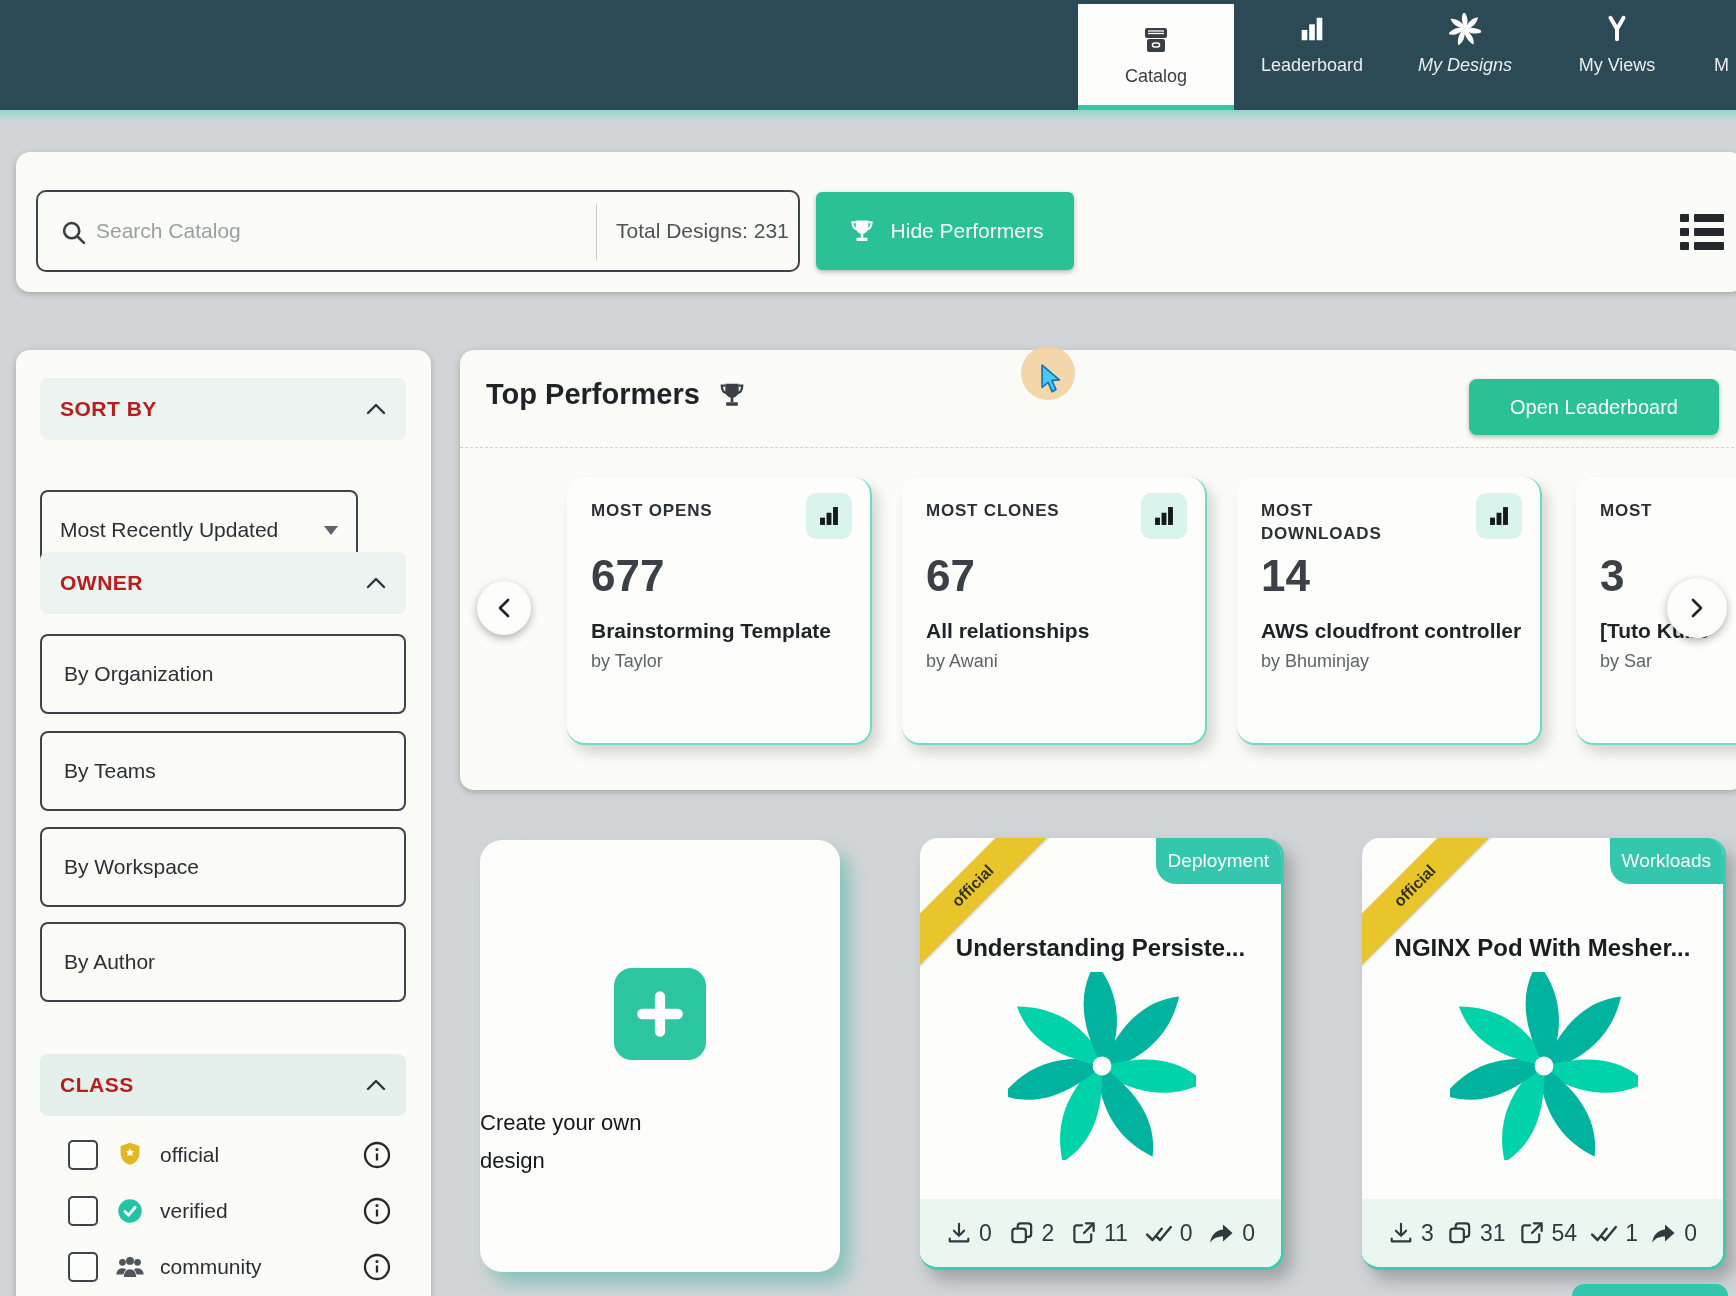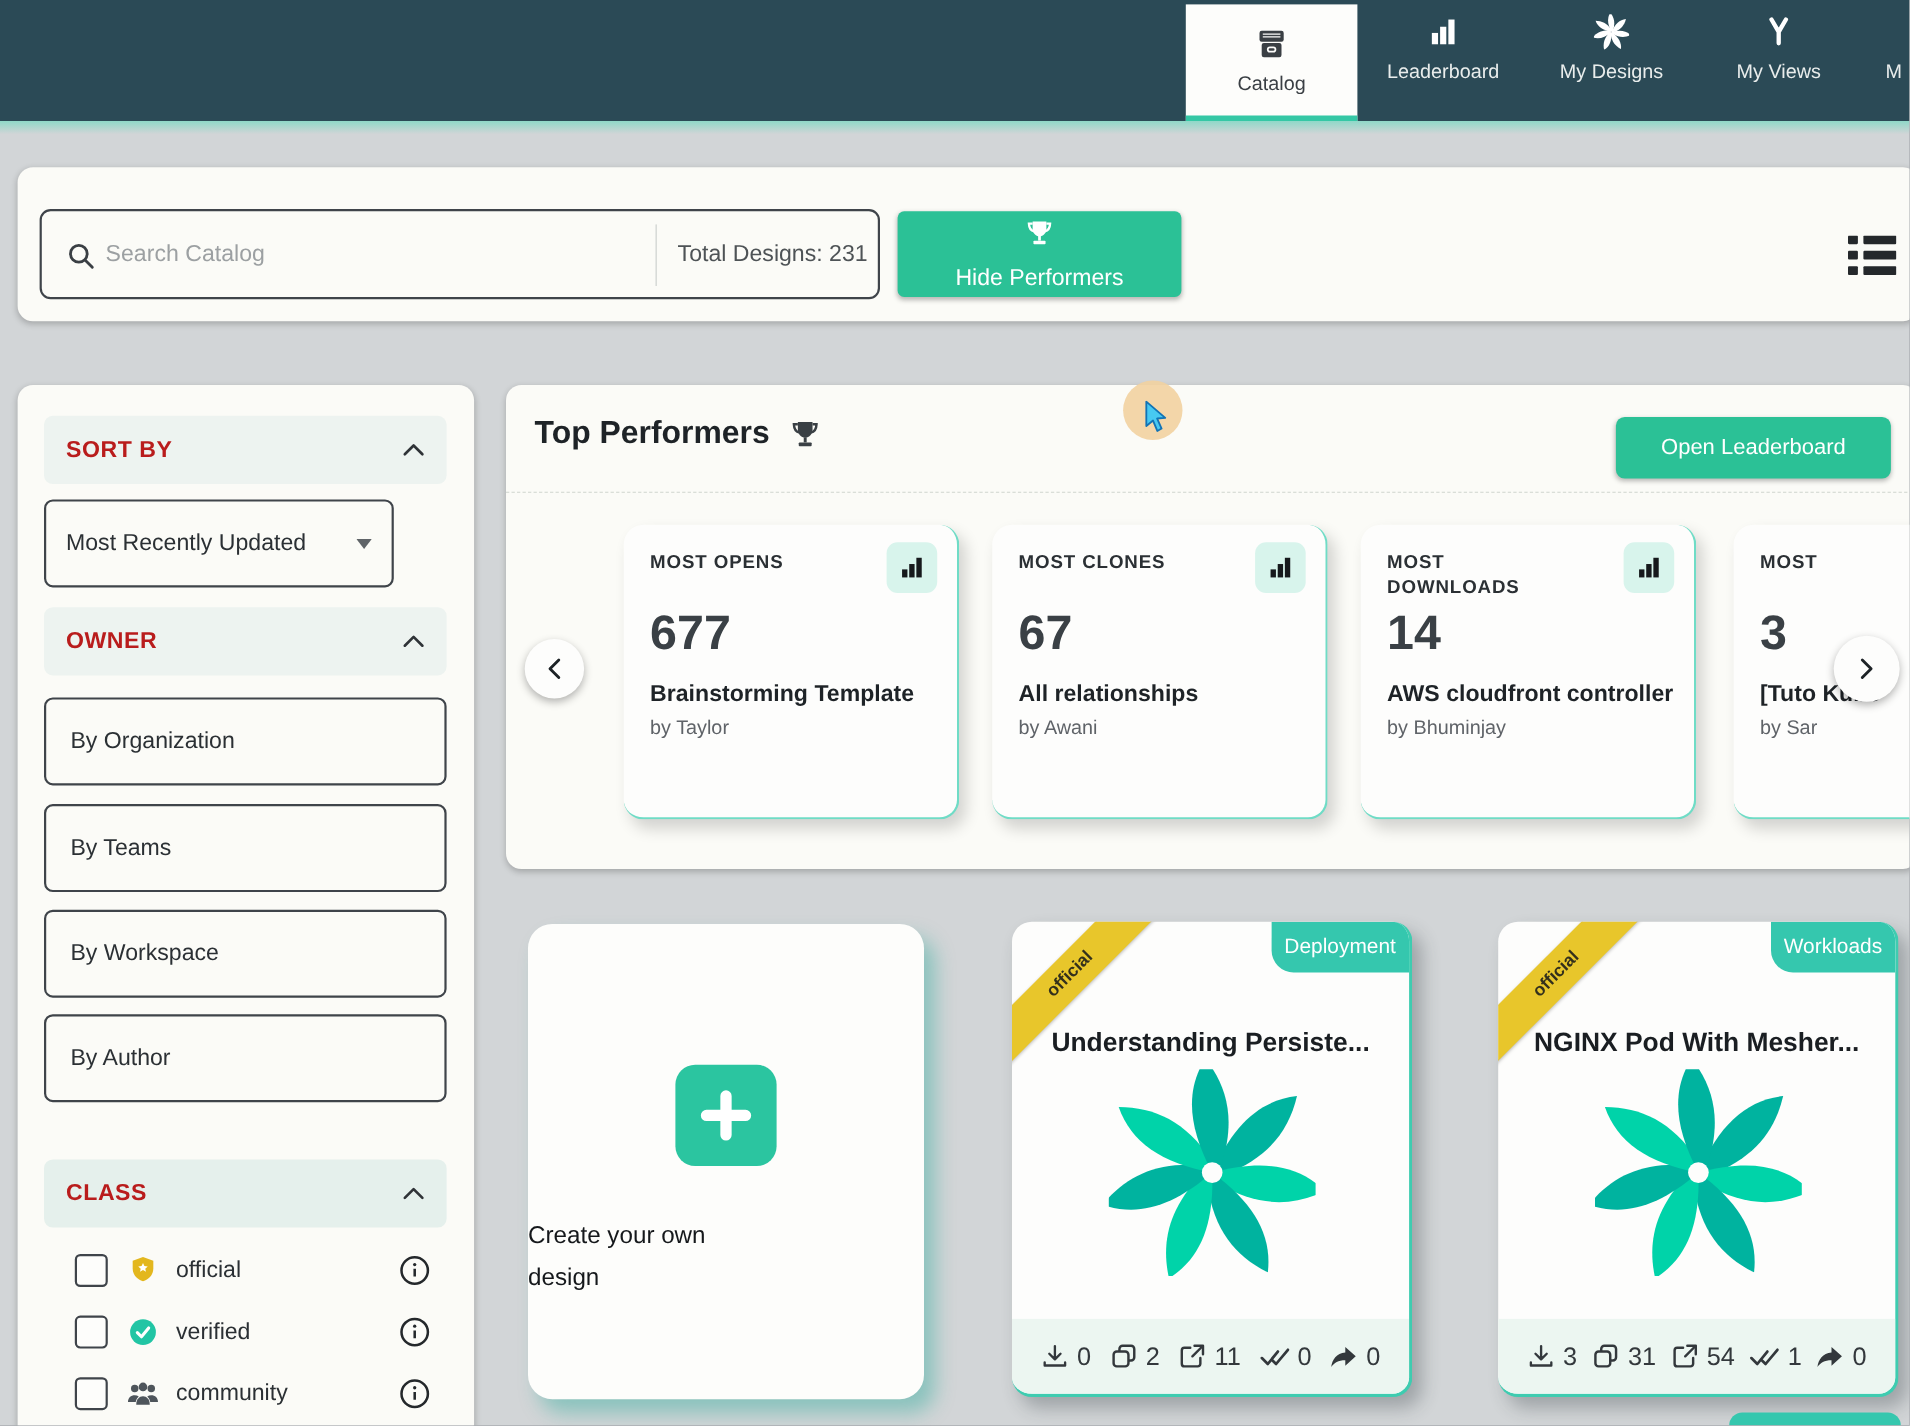--- a/index.html
+++ b/index.html
@@ -25,33 +25,33 @@
   .search-box input { position:absolute; left:58px; top:0; width:440px; height:78px; border:none;
                       outline:none; background:transparent; font-size:21px; color:#3A3F44;
                       font-family:"Liberation Sans", sans-serif; }
   .search-box input::placeholder { color:#9CA0A2; }
   .sb-divider { position:absolute; left:558px; top:12px; width:1px; height:56px; background:#C9CDCB; }
   .sb-total { position:absolute; left:578px; top:0; height:78px; display:flex; align-items:center;
               font-size:21px; color:#4E5356; }
   .btn-green { background:#2BC196; color:#fff; border:none; border-radius:6px;
                display:flex; align-items:center; justify-content:center; gap:14px;
                font-size:21px; font-family:"Liberation Sans", sans-serif; cursor:pointer;
-               box-shadow:0 2px 5px rgba(0,0,0,.28);flex-direction:column; }
+               box-shadow:0 2px 5px rgba(0,0,0,.28); }
   .btn-hide { position:absolute; left:800px; top:40px; width:258px; height:78px; }
   .list-toggle { position:absolute; left:1664px; top:62px; width:44px; height:36px; cursor:pointer; }
 
   
   .sidebar { left:16px; top:350px; width:415px; height:960px; }
   .sec { position:absolute; left:24px; width:366px; height:62px; background:#EDF3F0;
          border-radius:8px; display:flex; align-items:center; justify-content:space-between;
          padding:0 20px; font-size:21px; font-weight:bold; letter-spacing:.5px; color:#b91c1c; }
   .outl { position:absolute; left:24px; border:2px solid #3F444A; border-radius:8px;
           background:transparent; display:flex; align-items:center; font-size:21px;
           color:#2B3034; cursor:pointer; font-family:"Liberation Sans", sans-serif; }
-  .drop { width:318px; height:80px; padding:0 18px; justify-content:space-between; }
+  .drop { width:318px; height:80px; padding:0 18px; justify-content:space-between;margin-top:36px; }
   .obtn { width:366px; height:80px; padding:0 22px; }
   .crow { position:absolute; left:24px; width:366px; height:46px; display:flex; align-items:center; }
   .cbox { width:30px; height:30px; border:2px solid #3F444A; border-radius:5px; background:#FDFDFB;
           margin-left:28px; cursor:pointer; }
   .cicon { width:32px; height:32px; margin-left:16px; display:flex; align-items:center; justify-content:center; }
   .clabel { margin-left:14px; font-size:21px; color:#2B3034; }
   .cinfo { margin-left:auto; margin-right:14px; cursor:pointer; display:flex; }
 
   
   .panel-perf { left:460px; top:350px; width:1284px; height:440px; }
@@ -133,21 +133,21 @@
     <span class="ticon">
       <svg width="30" height="30" viewBox="0 0 32 32" fill="#fff">
         <rect x="5" y="17" width="6" height="11"></rect>
         <rect x="13" y="11" width="6" height="17"></rect>
         <rect x="21" y="4" width="6" height="24"></rect>
       </svg>
     </span>
     <span>Leaderboard</span>
   </div>
 
-  <div class="tab" style="left:1390px;width:150px;">
+  <div class="tab" style="left:1390px;width:150px;font-style:italic;">
     <span class="ticon">
       <svg width="32" height="32" viewBox="0 0 100 100" fill="#fff">
         <g>
           <path d="M50 50 C60 27 73 15 91 13 C87 30 77 43 56 51 Z"></path>
           <path d="M50 50 C60 27 73 15 91 13 C87 30 77 43 56 51 Z" transform="rotate(51.4 50 50)"></path>
           <path d="M50 50 C60 27 73 15 91 13 C87 30 77 43 56 51 Z" transform="rotate(102.9 50 50)"></path>
           <path d="M50 50 C60 27 73 15 91 13 C87 30 77 43 56 51 Z" transform="rotate(154.3 50 50)"></path>
           <path d="M50 50 C60 27 73 15 91 13 C87 30 77 43 56 51 Z" transform="rotate(205.7 50 50)"></path>
           <path d="M50 50 C60 27 73 15 91 13 C87 30 77 43 56 51 Z" transform="rotate(257.1 50 50)"></path>
           <path d="M50 50 C60 27 73 15 91 13 C87 30 77 43 56 51 Z" transform="rotate(308.6 50 50)"></path>

